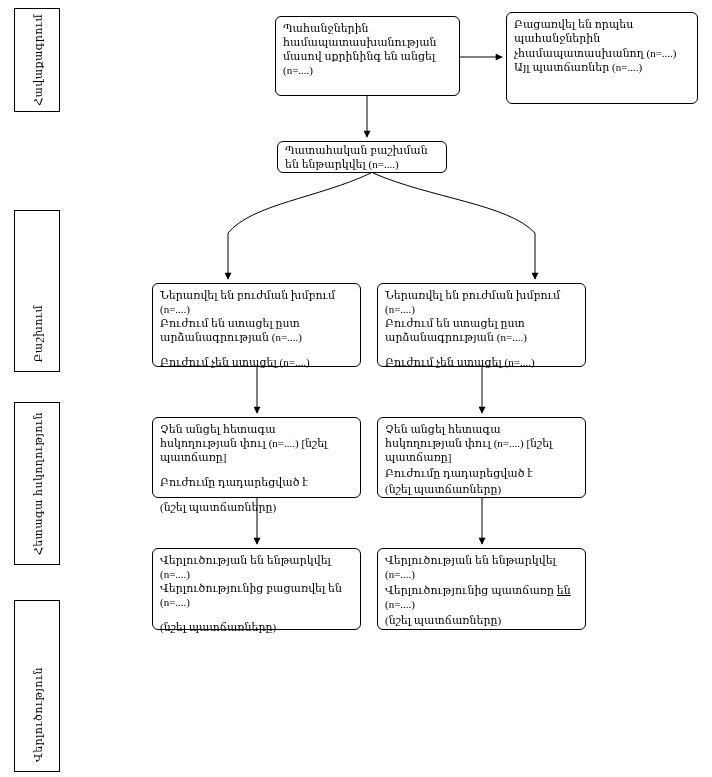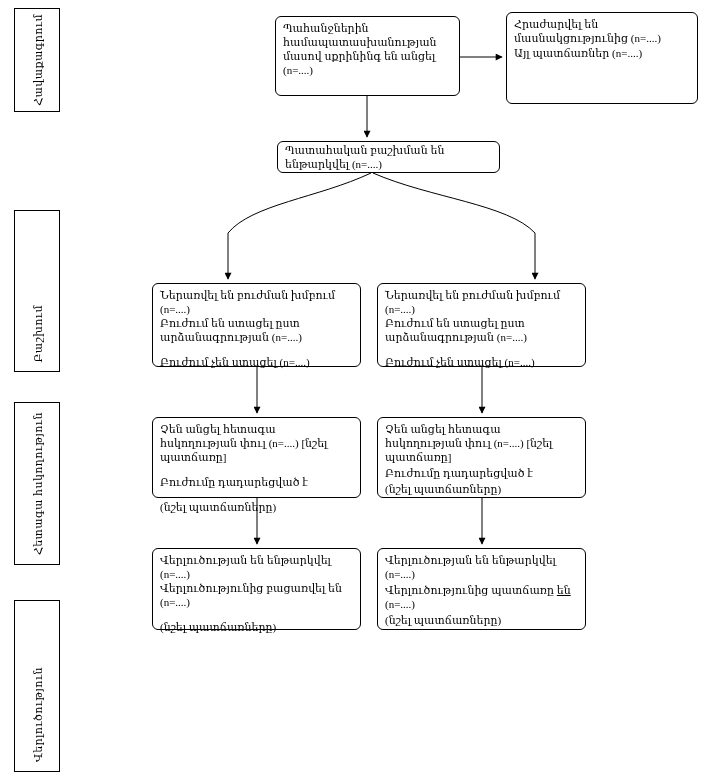--- a/index.html
+++ b/index.html
@@ -83,25 +83,25 @@
   </div>
   <div class="stage-box bottom" style="left:14px; top:600px; width:46px; height:172px;">
     <span class="stage-label">Վերլուծություն</span>
   </div>
 
   <div class="flow-box" style="left:275px; top:16px; width:185px; height:80px;">
     <p>Պահանջներին համապատասխանության մասով սքրինինգ են անցել (n=....)</p>
   </div>
 
   <div class="flow-box" style="left:506px; top:12px; width:192px; height:92px; padding:4px 7px; line-height:1.3;">
-    <p>Հրաժարվել են մասնակցությունից (n=....)</p>
+    <p>Բացառվել են որպես պահանջներին չհամապատասխանող (n=....)</p>
     <p>Այլ պատճառներ (n=....)</p>
   </div>
 
-  <div class="flow-box" style="left:277px; top:141px; width:223px; height:32px; padding:2px 7px;">
+  <div class="flow-box" style="left:277px; top:141px; width:170px; height:32px; padding:2px 7px;">
     <p>Պատահական բաշխման են ենթարկվել (n=....)</p>
   </div>
 
   <div class="flow-box" style="left:152px; top:283px; width:209px; height:84px;">
     <p>Ներառվել են բուժման խմբում (n=....)</p>
     <p>Բուժում են ստացել ըստ արձանագրության (n=....)</p>
     <p class="gap">Բուժում չեն ստացել (n=....)</p>
   </div>
 
   <div class="flow-box" style="left:377px; top:283px; width:209px; height:84px;">

